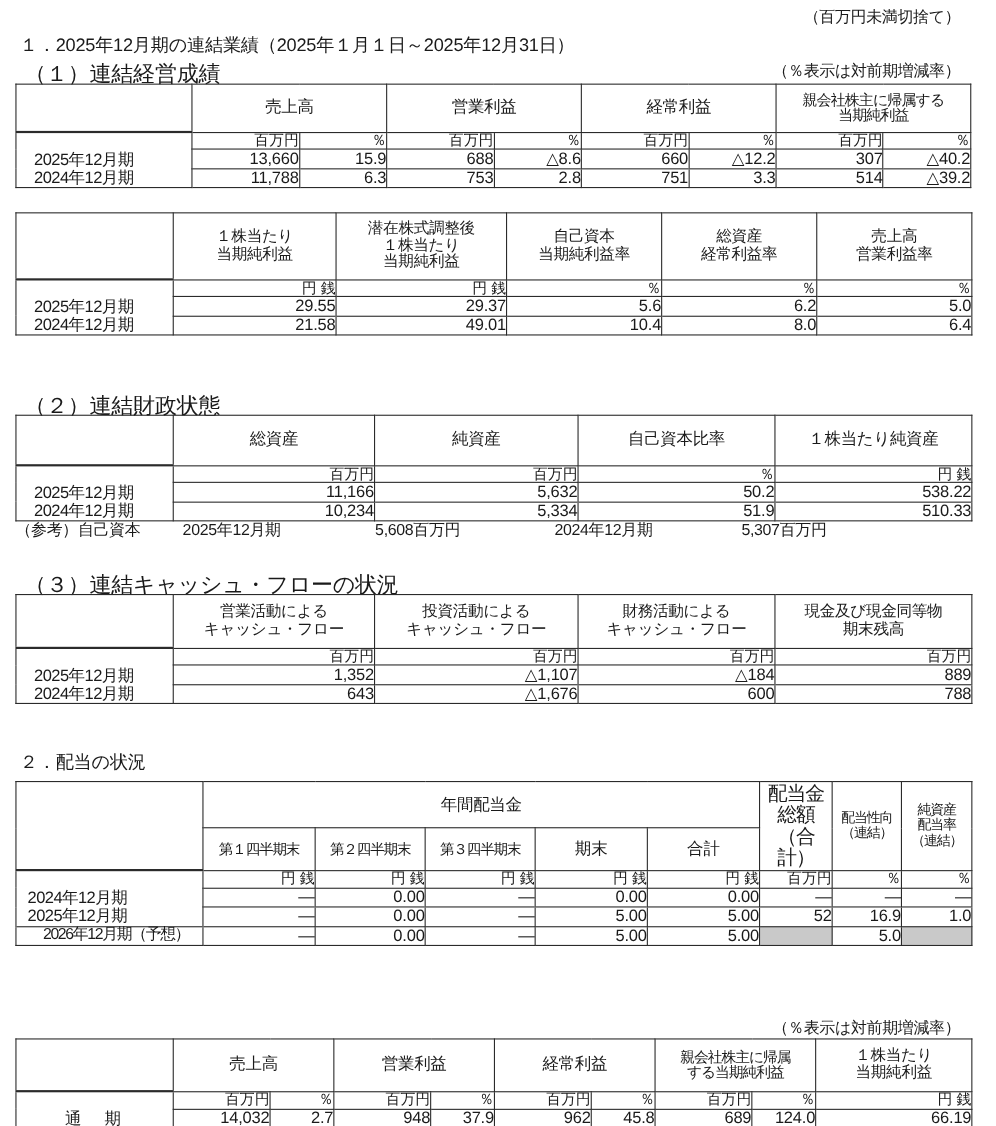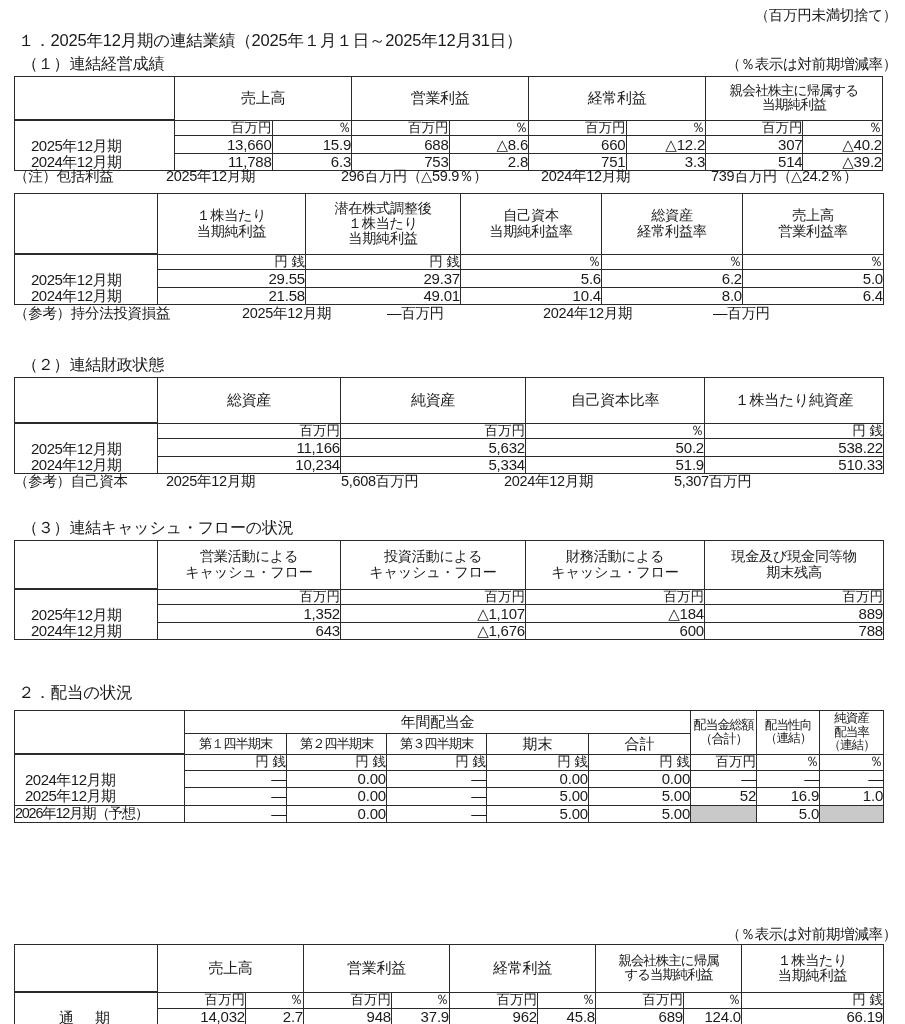--- a/index.html
+++ b/index.html
@@ -19,38 +19,38 @@
   .page {
     position: relative;
     width: 905px;
     height: 1024px;
     box-sizing: border-box;
   }
 
   
   .note-right {
     position: absolute;
-    right: 8px;
+    right: 32px;
     text-align: left;
     font-size: 14.5px;
     letter-spacing: -0.3px;
     white-space: nowrap;
   }
   .sec-title {
     position: absolute;
     left: 18px;
     font-size: 16.5px;
     letter-spacing: -0.2px;
     white-space: nowrap;
     font-weight: 400;
   }
   .sub-title {
     position: absolute;
     left: 22px;
-    font-size: 16px;
+    font-size: 20px;
     letter-spacing: -0.2px;
     white-space: nowrap;
   }
 
   
   .tbl {
     position: absolute;
     border-collapse: collapse;
     table-layout: fixed;
     font-size: 14.5px;
@@ -177,23 +177,20 @@
       <td class="num">753</td>
       <td class="num">2.8</td>
       <td class="num">751</td>
       <td class="num">3.3</td>
       <td class="num">514</td>
       <td class="num">△39.2</td>
     </tr>
   </tbody>
     </table>
 
-  <div class="noteline" style="top:167px;">
-    <span class="seg" style="width:152px;">（注）包括利益</span><span class="seg" style="width:175px;">2025年12月期</span><span class="seg" style="width:200px;">296百万円（△59.9％）</span><span class="seg" style="width:170px;">2024年12月期</span><span class="seg">739百万円（△24.2％）</span>
-  </div>
 
   <table class="tbl" style="left:14px; top:193px; width:869px;">
     <colgroup>
       <col style="width:143px">
         <col style="width:148px">
         <col style="width:155px">
       <col style="width:141px">
         <col style="width:141px">
         <col style="width:141px">
     </colgroup>
@@ -228,23 +225,20 @@
     <tr>
       <td class="num">21.58</td>
       <td class="num">49.01</td>
       <td class="num">10.4</td>
       <td class="num">8.0</td>
       <td class="num">6.4</td>
     </tr>
   </tbody>
     </table>
 
-  <div class="noteline" style="top:304px;">
-    <span class="seg" style="width:228px;">（参考）持分法投資損益</span><span class="seg" style="width:145px;">2025年12月期</span><span class="seg" style="width:156px; text-align:left;">―百万円</span><span class="seg" style="width:170px;">2024年12月期</span><span class="seg">―百万円</span>
-  </div>
 
   <div class="sub-title" style="top:355px;">（２）連結財政状態</div>
 
   <table class="tbl" style="left:14px; top:377px; width:869px;">
     <colgroup>
       <col style="width:143px">
         <col style="width:183px">
         <col style="width:185px">
       <col style="width:179px">
         <col style="width:179px">
@@ -342,21 +336,21 @@
         <col style="width:102px">
         <col style="width:102px">
       <col style="width:66px">
         <col style="width:63px">
         <col style="width:64px">
     </colgroup>
     <tbody>
         <tr>
       <td class="hd" rowspan="2" style="height:34px;"></td>
       <td class="hd" colspan="5">年間配当金</td>
-      <td class="hd hd2" rowspan="2" style="font-size:13px;">配当金総額<br>（合計）</td>
+      <td class="hd hd2" rowspan="2" style="font-size:18px;">配当金総額<br>（合計）</td>
       <td class="hd hd2" rowspan="2" style="font-size:12.6px;">配当性向<br>（連結）</td>
       <td class="hd hd2" rowspan="2" style="font-size:12.6px;">純資産<br>配当率<br>（連結）</td>
     </tr>
     <tr>
       <td class="hd2">第１四半期末</td>
       <td class="hd2">第２四半期末</td>
       <td class="hd2">第３四半期末</td>
       <td class="hd2" style="font-size:15px; letter-spacing:0;">期末</td>
       <td class="hd2" style="font-size:15px; letter-spacing:0;">合計</td>
     </tr>
@@ -389,21 +383,21 @@
       <td class="num">―</td>
       <td class="num">0.00</td>
       <td class="num">―</td>
       <td class="num">5.00</td>
       <td class="num">5.00</td>
       <td class="num">52</td>
       <td class="num">16.9</td>
       <td class="num">1.0</td>
     </tr>
     <tr>
-      <td class="rowlab" style="padding-left:0; font-size:14.4px; letter-spacing:-1.2px;">2026年12月期（予想）</td>
+      <td class="rowlab" style="padding-left:24px; font-size:14.4px; letter-spacing:-1.2px;">2026年12月期（予想）</td>
       <td class="num">―</td>
       <td class="num">0.00</td>
       <td class="num">―</td>
       <td class="num">5.00</td>
       <td class="num">5.00</td>
       <td class="num shaded"></td>
       <td class="num">5.0</td>
       <td class="num shaded"></td>
     </tr>
   </tbody>

